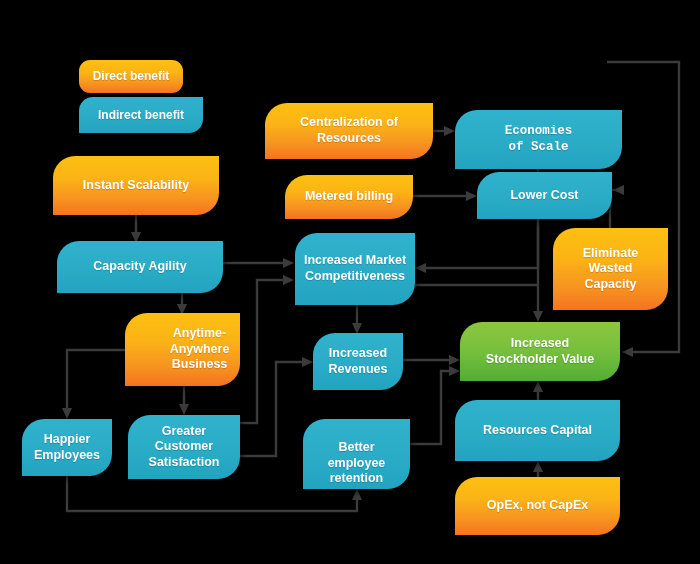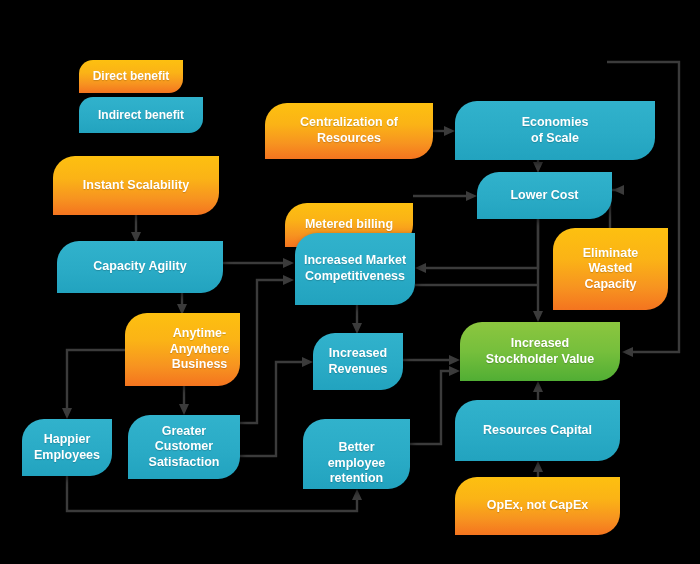--- a/index.html
+++ b/index.html
@@ -151,41 +151,41 @@
       <polygon points="538,381 533,392 543,392"></polygon>
     </g>
 
     <g>
       <line x1="538" y1="477" x2="538" y2="472"></line>
       <polygon points="538,461 533,472 543,472"></polygon>
     </g>
 
   </svg>
 
-  <div class="node orange legend" style="left:79px;top:60px;width:104px;height:33px;">
+  <div class="node orange legend" style="left:79px;top:60px;width:104px;height:33px;border-radius:11px;">
     <span>Direct benefit</span>
   </div>
   <div class="node teal legend" style="left:79px;top:97px;width:124px;height:36px;">
     <span>Indirect benefit</span>
   </div>
 
 
   <div class="node orange" style="left:265px;top:103px;width:168px;height:56px;">
     <span>Centralization of<br>Resources</span>
   </div>
 
-  <div class="node teal" style="left:455px;top:101px;width:200px;height:59px;">
+  <div class="node teal" style="left:455px;top:110px;width:167px;height:59px;font-family:Liberation Mono, monospace;">
     <span>Economies<br>of Scale</span>
   </div>
 
   <div class="node orange" style="left:53px;top:156px;width:166px;height:59px;">
     <span>Instant Scalability</span>
   </div>
 
-  <div class="node orange" style="left:285px;top:175px;width:128px;height:44px;margin-top:28px;">
+  <div class="node orange" style="left:285px;top:175px;width:128px;height:44px;">
     <span>Metered billing</span>
   </div>
 
   <div class="node teal" style="left:477px;top:172px;width:135px;height:47px;">
     <span>Lower Cost</span>
   </div>
 
   <div class="node teal" style="left:57px;top:241px;width:166px;height:52px;">
     <span>Capacity Agility</span>
   </div>

